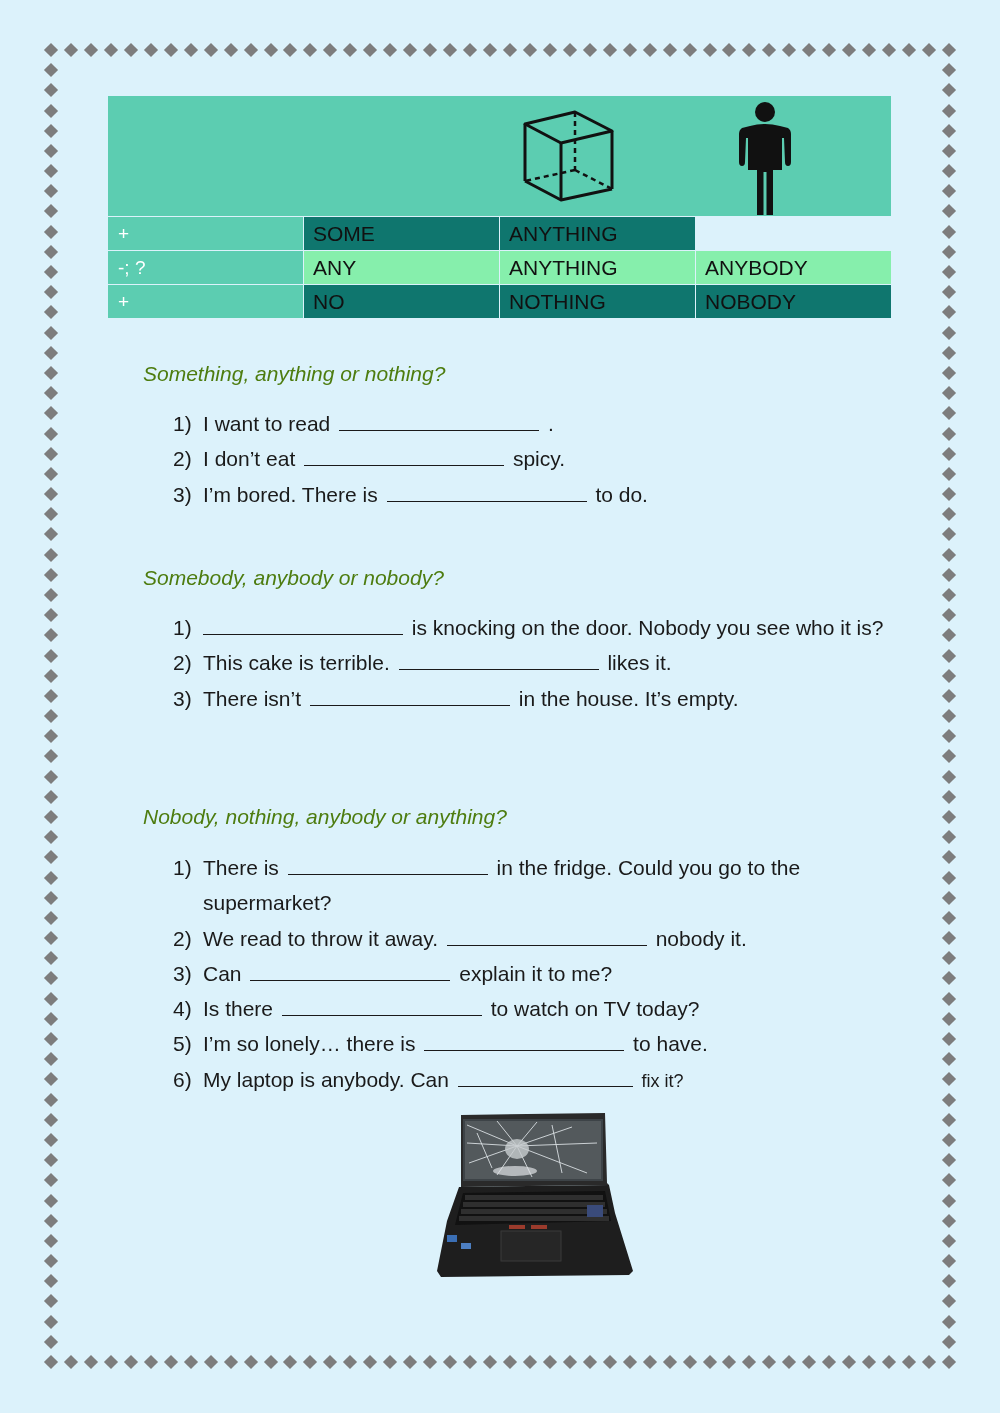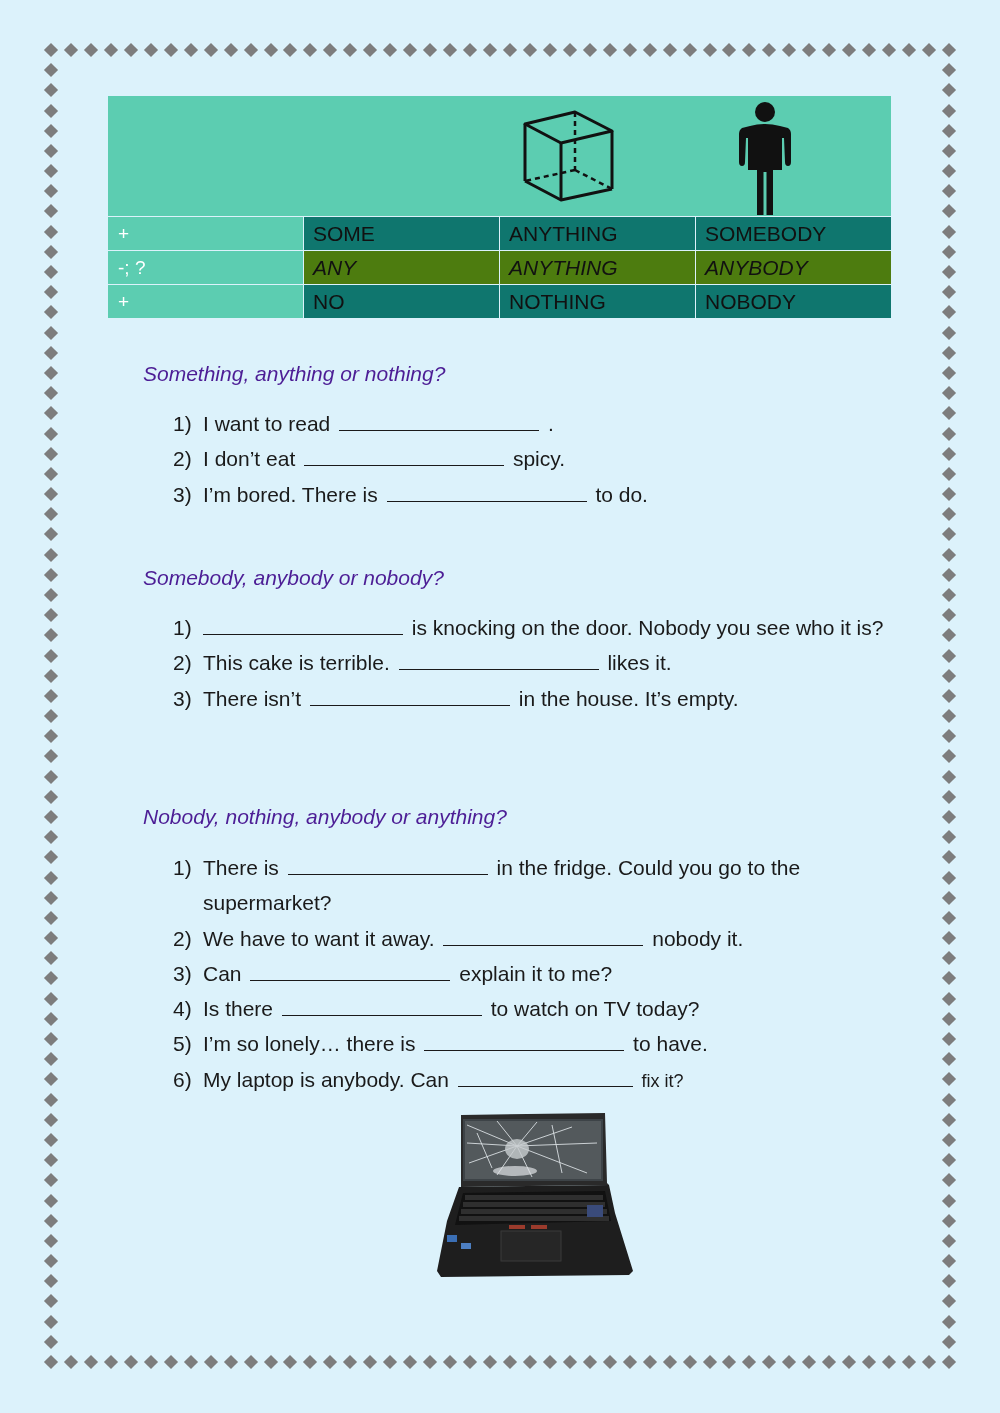--- a/index.html
+++ b/index.html
@@ -46,29 +46,29 @@
   .t-cell + .t-cell { margin-left: 1px; }
   .t-cell.sign {
     width: 195px;
     background: #5ccdb1;
     color: #ffffff;
     padding-left: 10px;
     font-size: 19px;
   }
   .t-cell.word { width: 195px; }
   .row-light .t-cell.word { background: #0f766e; }
-  .row-pale .t-cell.word { background: #4d7c0f; font-style: italic; }
+  .row-pale .t-cell.word { background: #86efac; }
 
   
   .section-title {
     position: absolute;
     left: 143px;
     font-style: italic;
     font-size: 21px;
-    color: #4c1d95;
+    color: #4d7c0f;
   }
   .exercise-list {
     position: absolute;
     left: 173px;
     width: 740px;
     margin: 0; padding: 0;
     list-style: none;
     font-size: 21px;
     line-height: 35.3px;
   }
@@ -342,21 +342,20 @@
     <svg style="left:628px;top:4px" width="58" height="116" viewBox="0 0 58 116">
       <circle cx="29" cy="12" r="10" fill="#111"></circle>
       <path d="M14,26 Q29,22 44,26 L52,28 Q55,30 55,34 L55,62 Q55,66 52,66 Q49,66 49,62 L48,38 L46,38 L46,70 L37,70 L37,115 L30.5,115 L30.5,72 L27.5,72 L27.5,115 L21,115 L21,70 L12,70 L12,38 L10,38 L9,62 Q9,66 6,66 Q3,66 3,62 L3,34 Q3,30 6,28 Z" fill="#111"></path>
     </svg>
   </div>
 
   <div class="t-row row-light">
     <div class="t-cell sign">+</div>
     <div class="t-cell word">SOME</div>
     <div class="t-cell word">ANYTHING</div>
-    <div class="t-cell word">SOMEBODY</div>
   </div>
   <div class="t-row row-pale">
     <div class="t-cell sign">-; ?</div>
     <div class="t-cell word">ANY</div>
     <div class="t-cell word">ANYTHING</div>
     <div class="t-cell word">ANYBODY</div>
   </div>
   <div class="t-row row-light">
     <div class="t-cell sign">+</div>
     <div class="t-cell word">NO</div>
@@ -398,21 +397,21 @@
 </ol>
 
 <div class="section-title" style="top:805px">Nobody, nothing, anybody or anything?</div>
 <ol class="exercise-list" style="top:850px;width:700px">
   <li class="exercise-item">
     <span class="num">1)</span>
     <span class="text"><span>There is</span> <span class="blank"></span> <span>in the fridge. Could you go to the supermarket?</span></span>
   </li>
   <li class="exercise-item">
     <span class="num">2)</span>
-    <span class="text"><span>We have to want it away.</span> <span class="blank"></span> <span>nobody it.</span></span>
+    <span class="text"><span>We read to throw it away.</span> <span class="blank"></span> <span>nobody it.</span></span>
   </li>
   <li class="exercise-item">
     <span class="num">3)</span>
     <span class="text"><span>Can</span> <span class="blank"></span> <span>explain it to me?</span></span>
   </li>
   <li class="exercise-item">
     <span class="num">4)</span>
     <span class="text"><span>Is there</span> <span class="blank"></span> <span>to watch on TV today?</span></span>
   </li>
   <li class="exercise-item">

